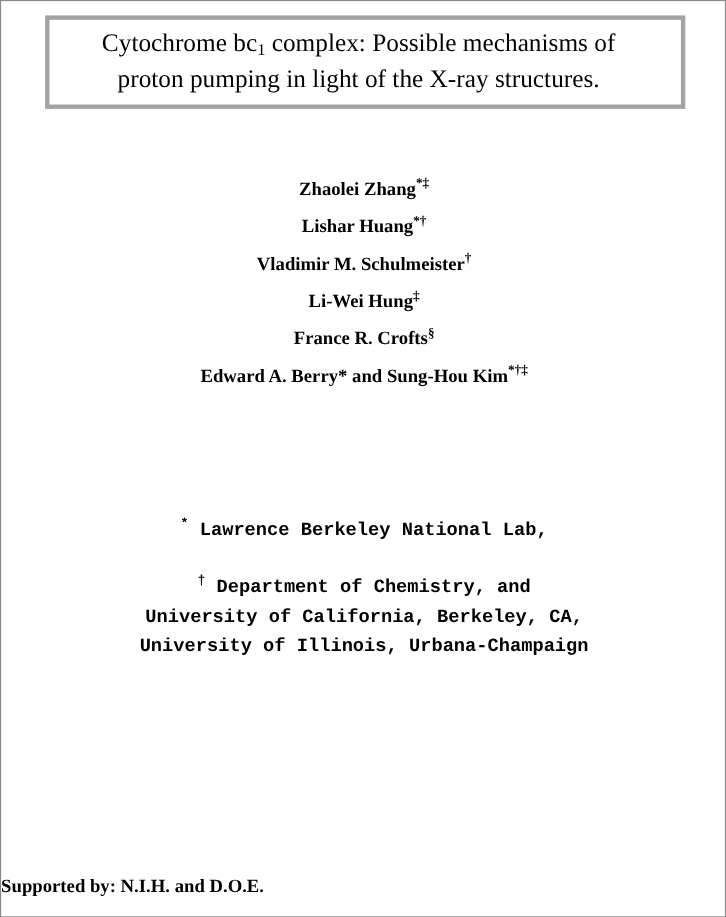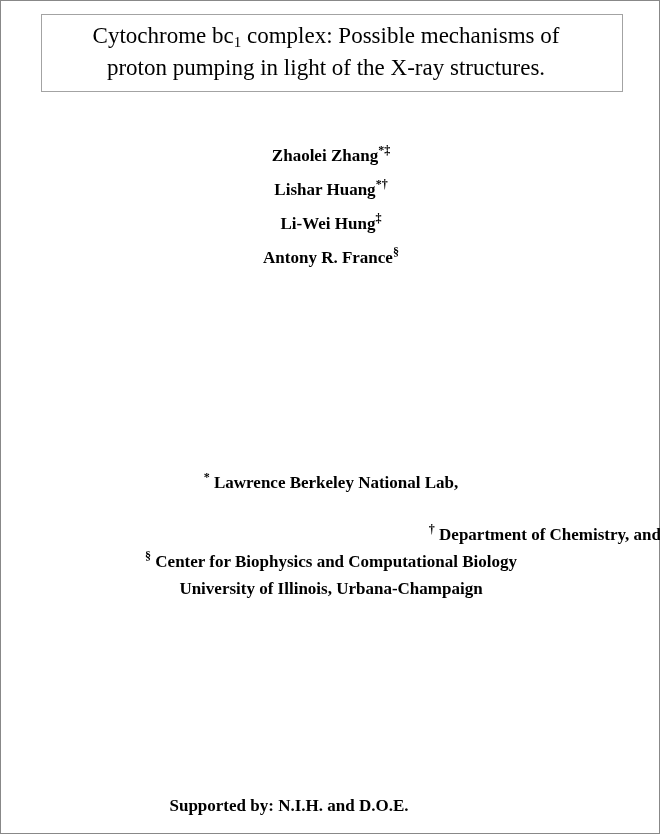--- a/index.html
+++ b/index.html
@@ -22,21 +22,21 @@
     box-sizing: border-box;
     position: relative;
     background: #ffffff;
   }
   .title-box {
     position: absolute;
     left: 40px;
     top: 13px;
     width: 582px;
     box-sizing: border-box;
-    border: 1px solid #a3a3a3;
+    border: 4px solid #a3a3a3;
     padding: 6px 20px 8px 8px;
     text-align: center;
   }
   .title-line {
     font-size: 23px;
     line-height: 30px;
     white-space: nowrap;
   }
   .title-line sub {
     font-size: 15px;
@@ -48,21 +48,21 @@
     display: inline-block;
     width: 1px;
     height: 22px;
     background: #000000;
     vertical-align: -4px;
     margin-left: 1px;
   }
   .authors {
     position: absolute;
     left: 0;
-    top: 138px;
+    top: 154px;
     width: 660px;
     text-align: center;
   }
   .author {
     font-weight: bold;
     font-size: 17px;
     line-height: 34px;
     white-space: nowrap;
   }
   .author sup, .aff sup, .sup {
@@ -75,55 +75,57 @@
     left: 0;
     top: 468px;
     width: 660px;
     text-align: center;
   }
   .aff {
     font-weight: bold;
     font-size: 17px;
     line-height: 27px;
     white-space: nowrap;
+    font-family: Liberation Mono, monospace;
   }
   .aff.gap-top {
     margin-top: 25px;
-    text-align: right;
   }
   .support {
     position: absolute;
     left: 0;
     top: 795px;
     width: 576px;
-    text-align: center;
+    text-align: left;
     font-weight: bold;
     font-size: 17px;
     white-space: nowrap;
   }
 </style>
 </head>
 <body>
 
 <div id="slide">
 
   <div class="title-box">
     <div class="title-line"><span>Cytochrome bc</span><sub>1</sub><span> complex: Possible mechanisms of</span></div>
     <div class="title-line">proton pumping in light of the X-ray structures.</div>
   </div>
 
   <div class="authors">
     <div class="author"><span>Zhaolei Zhang</span><sup>*‡</sup></div>
     <div class="author"><span>Lishar Huang</span><sup>*†</sup></div>
+    <div class="author"><span>Vladimir M. Schulmeister</span><sup>†</sup></div>
     <div class="author"><span>Li-Wei Hung</span><sup>‡</sup></div>
-    <div class="author"><span>Antony R. France</span><sup>§</sup></div>
+    <div class="author"><span>France R. Crofts</span><sup>§</sup></div>
+    <div class="author"><span>Edward A. Berry* and Sung-Hou Kim</span><sup>*†‡</sup></div>
   </div>
 
   <div class="affils">
     <div class="aff"><span class="sup">*</span><span> Lawrence Berkeley National Lab,</span></div>
     <div class="aff gap-top"><span class="sup">†</span><span> Department of Chemistry, and</span></div>
-    <div class="aff"><span class="sup">§</span><span> Center for Biophysics and Computational Biology</span></div>
+    <div class="aff"><span class="sup"></span><span>University of California, Berkeley, CA,</span></div>
     <div class="aff"><span class="sup"></span><span>University of Illinois, Urbana-Champaign</span></div>
   </div>
 
   <div class="support">Supported by:  N.I.H. and D.O.E.</div>
 
 </div>
 
 </body></html>

